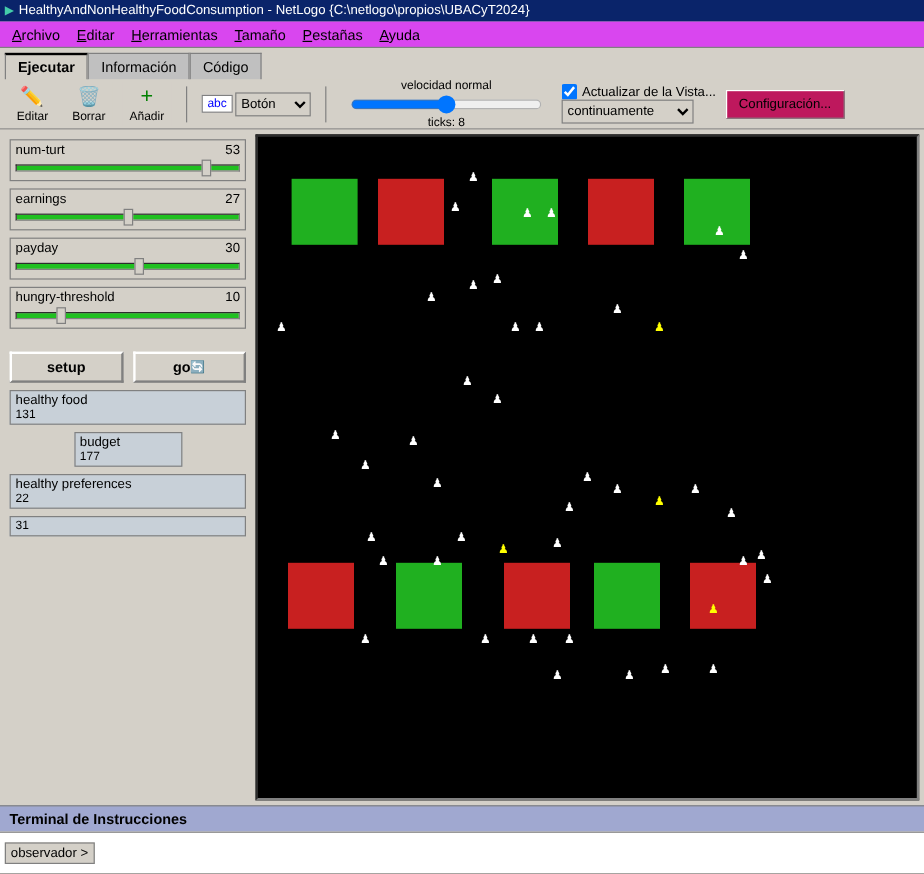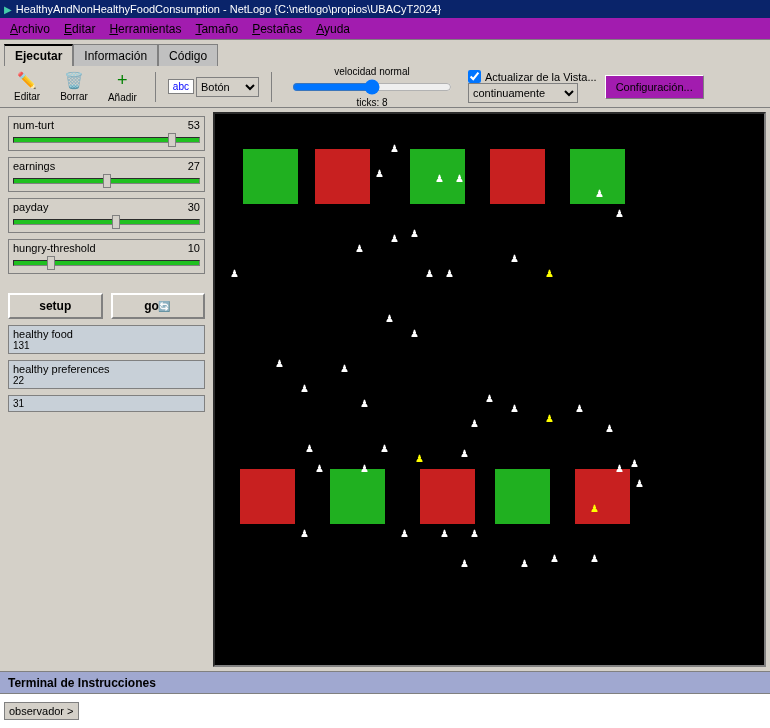--- a/index.html
+++ b/index.html
@@ -3,21 +3,21 @@
   <meta charset="utf-8">
   <style>
     * { box-sizing: border-box; margin: 0; padding: 0; }
     body { font-family: 'Arial', sans-serif; font-size: 12px; background: #d4d0c8; color: #000; width: 770px; height: 728px; overflow: hidden; }
 
     
     .title-bar { background: #0a246a; color: white; padding: 2px 4px; font-size: 11px; display: flex; align-items: center; gap: 4px; height: 18px; }
     .title-bar-icon { color: #4ca; font-size: 10px; }
 
     
-    .menu-bar { background: #a21caf; border-bottom: 1px solid #808080; display: flex; gap: 2px; padding: 2px 4px; height: 22px; align-items: center; }
+    .menu-bar { background: #d946ef; border-bottom: 1px solid #808080; display: flex; gap: 2px; padding: 2px 4px; height: 22px; align-items: center; }
     .menu-item { padding: 2px 6px; cursor: pointer; font-size: 12px; }
     .menu-item u { text-decoration: underline; }
 
     
     .tabs-bar { display: flex; align-items: flex-end; gap: 0; padding: 2px 4px 0; background: #d4d0c8; height: 26px; }
     .tab { padding: 3px 10px; background: #c0c0c0; border: 1px solid #808080; border-bottom: none; cursor: pointer; font-size: 12px; height: 22px; display: flex; align-items: center; }
     .tab.active { background: #d4d0c8; border-top: 2px solid #000; font-weight: bold; z-index: 2; }
 
     
     .toolbar { display: flex; align-items: center; gap: 8px; padding: 4px 8px; background: #d4d0c8; border-bottom: 1px solid #808080; height: 42px; }
@@ -31,21 +31,21 @@
     
     .speed-area { display: flex; flex-direction: column; align-items: center; gap: 2px; margin-left: 8px; }
     .speed-slider { width: 160px; }
 
     
     .view-update { display: flex; flex-direction: column; gap: 0; margin-left: 8px; }
     .checkbox-row { display: flex; align-items: center; gap: 4px; font-size: 11px; }
     .view-select { height: 20px; font-size: 11px; background: #d4d0c8; border: 1px solid #808080; width: 110px; }
 
     
-    .config-btn { padding: 3px 10px; background: #a21caf; border: 1px solid #808080; border-top-color: #fff; border-left-color: #fff; cursor: pointer; font-size: 11px; height: 24px; }
+    .config-btn { padding: 3px 10px; background: #be185d; border: 1px solid #808080; border-top-color: #fff; border-left-color: #fff; cursor: pointer; font-size: 11px; height: 24px; }
 
     
     .main-content { display: flex; gap: 0; padding: 4px; background: #d4d0c8; height: calc(728px - 18px - 22px - 26px - 42px - 22px - 35px); }
 
     
     .left-panel { width: 205px; display: flex; flex-direction: column; gap: 6px; padding: 4px; flex-shrink: 0; }
 
     
     .slider-widget { background: #d4d0c8; border: 1px solid #808080; padding: 2px 4px 3px; }
     .slider-header { display: flex; justify-content: space-between; align-items: center; font-size: 11px; }
@@ -208,20 +208,26 @@
       </button>
     </div>
 
     <div class="monitors-row">
       <div class="monitor-box" style="flex:1;">
         <div>healthy food</div>
         <div class="monitor-value">131</div>
       </div>
     </div>
 
+    <div class="left-center">
+      <div class="monitor-box" style="min-width:90px;">
+        <div>budget</div>
+        <div class="monitor-value">177</div>
+      </div>
+    </div>
 
     <div class="monitor-box">
       <div>healthy preferences</div>
       <div class="monitor-value">22</div>
     </div>
 
     <div class="monitor-box">
       <div class="monitor-value">31</div>
     </div>
 

